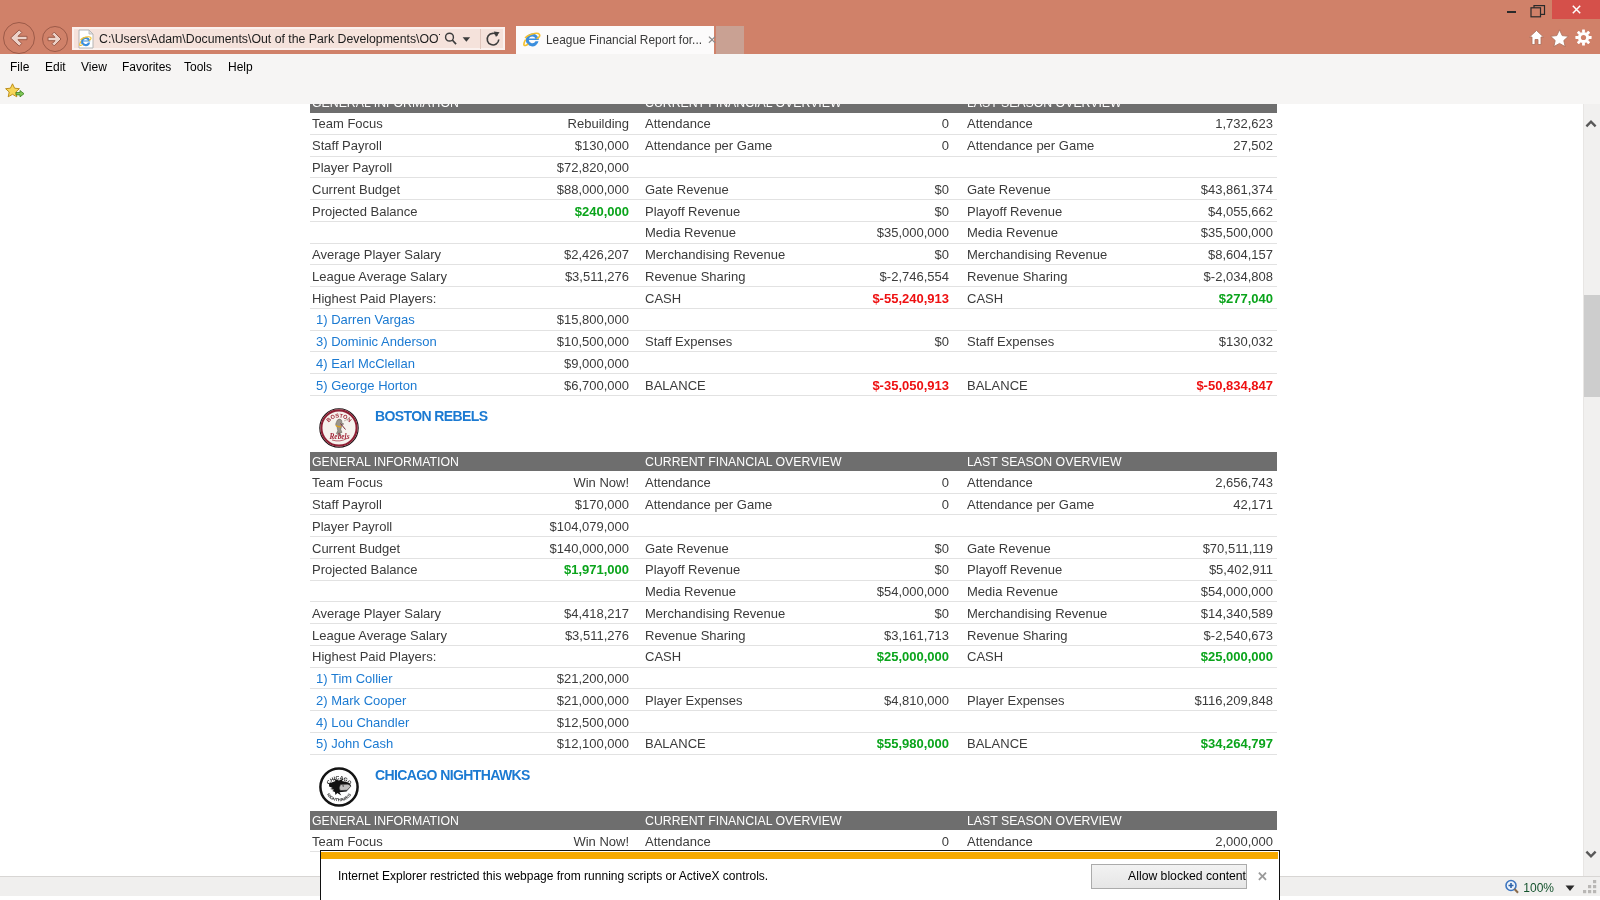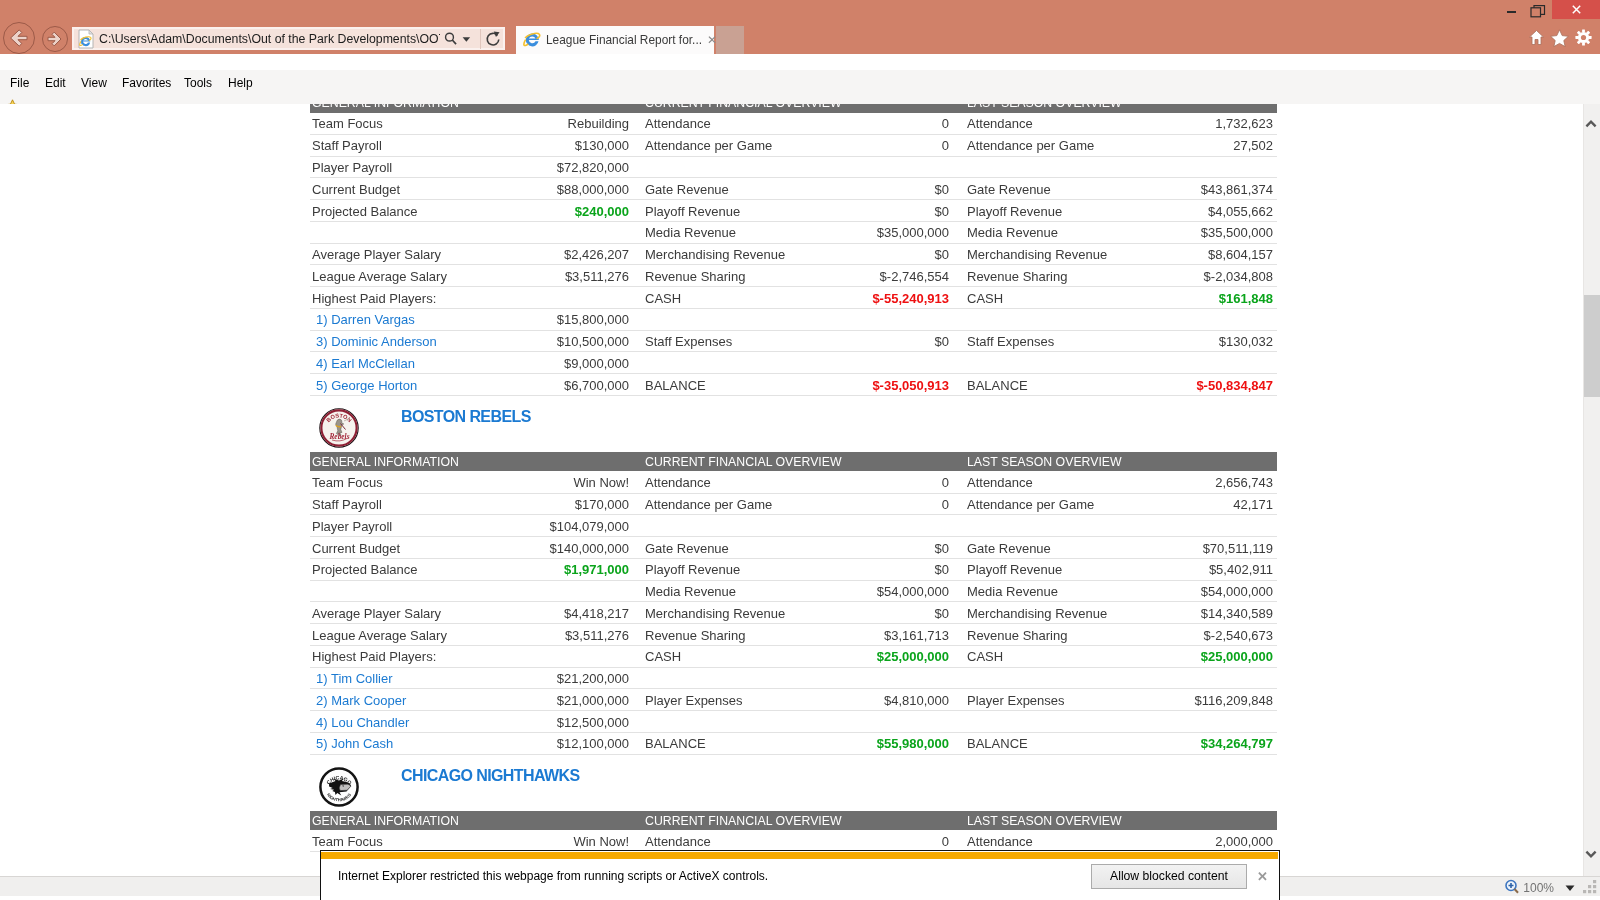--- a/index.html
+++ b/index.html
@@ -23,57 +23,57 @@
 
 
 #addr { position:absolute; left:72px; top:27px; width:433px; height:23px; background:#f5e2db; border:2px solid #fbf1ee; display:flex; align-items:center; }
 #addr .txt { font-size:12.3px; color:#1c1c1c; white-space:nowrap; overflow:hidden; width:364px; }
 
 
 #tab { position:absolute; left:516px; top:26px; width:198px; height:28px; background:#fcfbfb; display:flex; align-items:center; }
 #newtab { position:absolute; left:716px; top:26px; width:28px; height:28px; background:#c9a193; }
 
 
-#chromeRows { position:absolute; left:0; top:54px; width:1600px; height:50px; background:#f6f5f4;margin-top:16px; }
+#chromeRows { position:absolute; left:0; top:54px; width:1600px; height:50px; background:#f6f5f4; }
 #menu { position:absolute; top:2px; left:0; height:22px; font-size:12px; color:#000; }
 #menu span { position:absolute; top:4px; }
 
 
 #content { position:absolute; left:0; top:104px; width:1583px; height:772px; background:#fff; overflow:hidden; }
 #page { position:relative; margin-top:-10.5px; }
 
 table.fin { border-collapse:collapse; table-layout:fixed; width:967px; margin-left:310px; font-size:13px; color:#3b3b3b; }
 table.fin td { height:21.75px; padding:1.5px 0 0 0; border-bottom:1px solid #e2e2e2; white-space:nowrap; overflow:hidden; }
 table.fin tr.hdr td { background:#6e6e6e; color:#fff; border-bottom:none; height:19px; font-size:12.3px; padding-top:0; }
 table.fin td.l1 { width:153px; padding-left:2px; }
 table.fin td.v1 { width:169px; text-align:right; padding-right:3px; }
 table.fin td.l2 { width:158px; padding-left:13px; }
 table.fin td.v2 { width:163px; text-align:right; padding-right:4px; }
 table.fin td.l3 { width:159px; padding-left:14px; }
 table.fin td.v3 { width:165px; text-align:right; padding-right:4px; }
 .grn { color:#0aa41b; font-weight:bold; }
 .red { color:#ee1011; font-weight:bold; }
 .lnk { color:#1b7ad2; } table.fin td.lnk { padding-left:6px;margin-top:16px; }
 .sechead { margin-left:310px; height:56.5px; position:relative; }
-.sechead .tname { position:absolute; left:65px; top:12px; font-size:16px; font-weight:bold; color:#1b7ad2; letter-spacing:-0.6px;margin-left:26px; }
+.sechead .tname { position:absolute; left:65px; top:12px; font-size:14px; font-weight:bold; color:#1b7ad2; letter-spacing:-0.6px; }
 .logo { position:absolute; left:9px; top:12px; }
 
 
 #sbar { position:absolute; left:1583px; top:104px; width:17px; height:772px; background:#f1f0ef; border-left:1px solid #e8e6e4; }
 #sthumb { position:absolute; left:1584px; top:295px; width:16px; height:102px; background:#cdcdcd; }
 .chev { position:absolute; left:2px; width:12px; height:12px; }
 
 
 #status { position:absolute; left:0; top:876px; width:1600px; height:20px; background:#f0efee; border-top:1px solid #d8d6d4; }
 
 
 #notif { position:absolute; left:320px; top:850px; width:960px; height:53px; background:#fff; border:1.5px solid #111; }
 #notifyellow { position:absolute; left:0; top:1px; width:957px; height:7px; background:#f5a900; }
 #notif .msg { position:absolute; left:17px; top:18px; font-size:12px; color:#000; }
-#allowbtn { position:absolute; left:770px; top:13px; width:156px; height:25px; background:linear-gradient(#f2f2f2,#e6e6e6); border:1px solid #ababab; text-align:center; font-size:12.2px; line-height:23px; color:#000; }
+#allowbtn { position:absolute; left:770px; top:13px; width:156px; height:25px; background:linear-gradient(#f2f2f2,#e6e6e6); border:1px solid #ababab; text-align:right; font-size:12.2px; line-height:23px; color:#000; }
 #notifx { position:absolute; left:936px; top:18px; font-size:13px; color:#9a9a9a; font-weight:bold; }
 </style>
 </head>
 <body>
 <div id="win">
   <div id="band"></div>
   <div id="minbtn"></div>
   <div id="restbtn">
     <svg width="16" height="13" viewBox="0 0 16 13">
       <rect x="4" y="0.6" width="10.5" height="8.8" fill="none" stroke="#2a2a2a" stroke-width="1.2"></rect>
@@ -253,21 +253,21 @@
               <td class="v2">$-2,746,554</td>
               <td class="l3">Revenue Sharing</td>
               <td class="v3">$-2,034,808</td>
             </tr>
       <tr>
               <td class="l1">Highest Paid Players:</td>
               <td class="v1"></td>
               <td class="l2">CASH</td>
               <td class="v2 red">$-55,240,913</td>
               <td class="l3">CASH</td>
-              <td class="v3 grn">$161,848</td>
+              <td class="v3 grn">$277,040</td>
             </tr>
       <tr>
               <td class="l1 lnk">1) Darren Vargas</td>
               <td class="v1">$15,800,000</td>
               <td class="l2"></td>
               <td class="v2"></td>
               <td class="l3"></td>
               <td class="v3"></td>
             </tr>
       <tr>
@@ -488,21 +488,21 @@
   <div id="sbar"></div>
   <div id="sthumb"></div>
   <svg class="chev" style="top:118px;left:1585px" width="13" height="13" viewBox="0 0 13 13">
       <path d="M1.5 9 L6.5 4 L11.5 9" fill="none" stroke="#585858" stroke-width="2.6"></path>
     </svg>
   <svg class="chev" style="top:848px;left:1585px" width="13" height="13" viewBox="0 0 13 13">
       <path d="M1.5 4 L6.5 9 L11.5 4" fill="none" stroke="#585858" stroke-width="2.6"></path>
     </svg>
 
   <div id="status"></div>
-  <div style="position:absolute;left:1504px;top:879px;width:90px;height:16px;font-size:12px;color:#737373;">
+  <div style="position:absolute;left:1504px;top:879px;width:90px;height:16px;font-size:12px;color:#14532d;">
     <svg width="16" height="16" viewBox="0 0 16 16" style="vertical-align:-3px">
       <circle cx="7" cy="6.5" r="5" fill="#eef4fb" stroke="#3e76c0" stroke-width="1.6"></circle>
       <path d="M7 4 v5 M4.5 6.5 h5" stroke="#2d62a8" stroke-width="1.6"></path>
       <path d="M10.5 10 L14 13.8" stroke="#8a6a4a" stroke-width="2"></path>
     </svg>
     <span>100%</span>
     <svg width="10" height="7" viewBox="0 0 10 7" style="margin-left:8px">
         <path d="M0.5 0.5 L5 6 L9.5 0.5 Z" fill="#2a2a2a"></path>
       </svg>
   </div>

